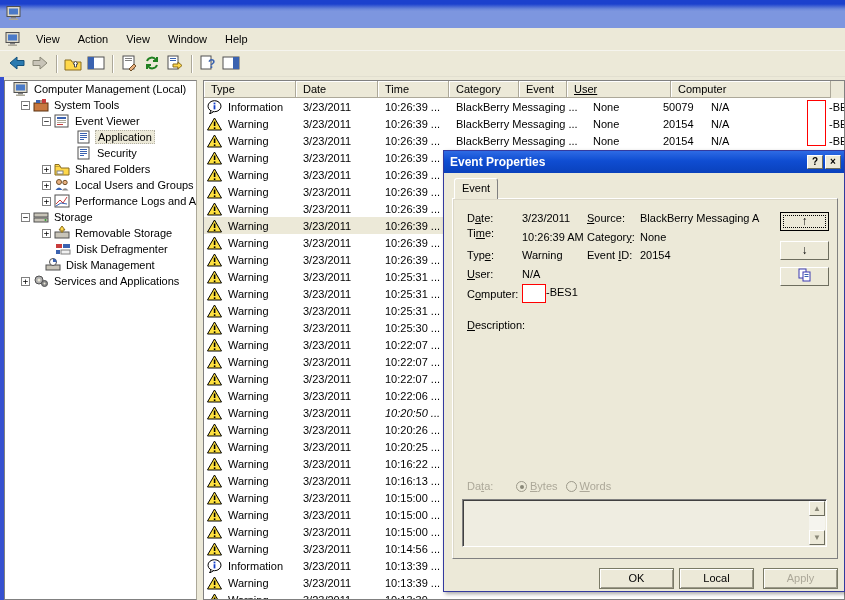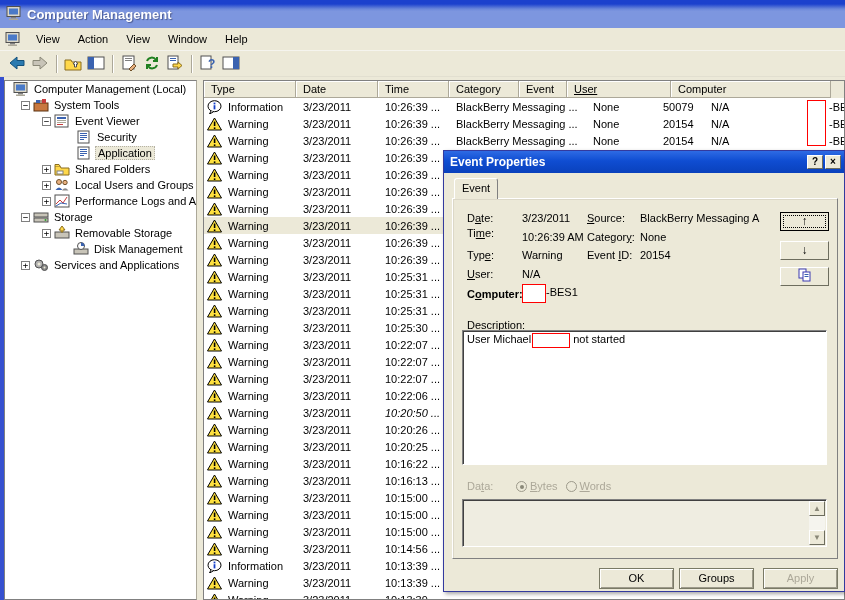--- a/index.html
+++ b/index.html
@@ -97,21 +97,20 @@
 </head>
 <body>
 
 <div class="titlebar">
   <span id="title-icon"><svg width="16" height="14">
         <rect x="1" y="0.5" width="13" height="10" fill="#dcd8c8" stroke="#505050"></rect>
         <rect x="3" y="2.5" width="9" height="6" fill="#4a7ac8"></rect>
         <rect x="5" y="11" width="5" height="1.5" fill="#808080"></rect>
         <rect x="3" y="12.5" width="9" height="1.5" fill="#aca899"></rect>
       </svg></span>
-  <span class="ttext">Computer Management</span>
 </div>
 
 <div class="menubar">
   <span class="micon" id="menu-icon">
       <svg width="16" height="14">
         <rect x="1" y="0.5" width="13" height="10" fill="#dcd8c8" stroke="#505050"></rect>
         <rect x="3" y="2.5" width="9" height="6" fill="#4a7ac8"></rect>
         <rect x="5" y="11" width="5" height="1.5" fill="#808080"></rect>
         <rect x="3" y="12.5" width="9" height="1.5" fill="#aca899"></rect>
       </svg>
@@ -228,33 +227,33 @@
       <div class="tree-row" style="padding-left: 71px;">
         <span class="tree-icon">
           <svg width="16" height="14">
             <rect x="2" y="1" width="11" height="12" fill="#fff" stroke="#505050"></rect>
             <rect x="4" y="3" width="7" height="1" fill="#3a62b0"></rect>
             <rect x="4" y="5" width="7" height="1" fill="#3a62b0"></rect>
             <rect x="4" y="7" width="7" height="1" fill="#3a62b0"></rect>
             <rect x="4" y="9" width="4" height="1" fill="#3a62b0"></rect>
           </svg>
         </span>
-        <span class="tree-label">Security</span>
+        <span class="tree-label selected">Application</span>
       </div>
       <div class="tree-row" style="padding-left: 71px;">
         <span class="tree-icon">
           <svg width="16" height="14">
             <rect x="2" y="1" width="11" height="12" fill="#fff" stroke="#505050"></rect>
             <rect x="4" y="3" width="7" height="1" fill="#3a62b0"></rect>
             <rect x="4" y="5" width="7" height="1" fill="#3a62b0"></rect>
             <rect x="4" y="7" width="7" height="1" fill="#3a62b0"></rect>
             <rect x="4" y="9" width="4" height="1" fill="#3a62b0"></rect>
           </svg>
         </span>
-        <span class="tree-label selected">Application</span>
+        <span class="tree-label">Security</span>
       </div>
       <div class="tree-row" style="padding-left: 37px;">
         <span class="expander">+</span>
         <span class="tree-icon">
           <svg width="16" height="14">
             <path d="M1 4 h5 l1 2 h8 v7 H1 z" fill="#ffd84a" stroke="#8a6d1e"></path>
             <path d="M1 4 v-1.5 h4 l1 1.5" fill="#ffd84a" stroke="#8a6d1e"></path>
             <rect x="3" y="9" width="6" height="3" fill="#fff" stroke="#808080"></rect>
           </svg>
         </span>
@@ -297,21 +296,32 @@
       <div class="tree-row" style="padding-left: 37px;">
         <span class="expander">+</span>
         <span class="tree-icon">
           <svg width="16" height="14">
             <rect x="1" y="6" width="14" height="6" fill="#c8c4b8" stroke="#505050"></rect>
             <path d="M8 0 l3 4 h-2 v2 h-2 v-2 h-2 z" fill="#ffd84a" stroke="#8a6d1e"></path>
           </svg>
         </span>
         <span class="tree-label">Removable Storage</span>
       </div>
-      <div class="tree-row" style="padding-left: 68px;">
+      <div class="tree-row" style="padding-left: 50px;">
+        <span class="tree-icon">
+          <svg width="16" height="14">
+            <rect x="1" y="2" width="6" height="4" fill="#c83c3c"></rect>
+            <rect x="8" y="2" width="7" height="4" fill="#3a62b0"></rect>
+            <rect x="1" y="8" width="4" height="4" fill="#3a62b0"></rect>
+            <rect x="6" y="8" width="9" height="4" fill="#f0f0f0" stroke="#808080"></rect>
+          </svg>
+        </span>
+        <span class="tree-label">Disk Defragmenter</span>
+      </div>
+      <div class="tree-row" style="padding-left: 40px;">
         <span class="tree-icon">
           <svg width="16" height="14">
             <rect x="1" y="7" width="14" height="5" fill="#c8c4b8" stroke="#505050"></rect>
             <circle cx="8" cy="4" r="3.5" fill="#fff" stroke="#505050"></circle>
             <path d="M8 4 L8 0.5 A3.5 3.5 0 0 1 11.5 4 z" fill="#3a62b0"></path>
           </svg>
         </span>
         <span class="tree-label">Disk Management</span>
       </div>
       <div class="tree-row" style="padding-left: 16px;">
@@ -927,21 +937,21 @@
   <div class="tab-panel">
 
     <span class="fld" style="left:14px; top:13px;"><span>D</span><u>a</u><span>t</span><span>e</span><span>:</span></span>
     <span class="fld" style="left:69px; top:13px;">3/23/2011</span>
     <span class="fld" style="left:14px; top:28px;"><span>T</span><span>i</span><u>m</u><span>e</span><span>:</span></span>
     <span class="fld" style="left:69px; top:32px;">10:26:39 AM</span>
     <span class="fld" style="left:14px; top:50px;"><span>T</span><span>y</span><span>p</span><u>e</u><span>:</span></span>
     <span class="fld" style="left:69px; top:50px;">Warning</span>
     <span class="fld" style="left:14px; top:69px;"><u>U</u><span>s</span><span>e</span><span>r</span><span>:</span></span>
     <span class="fld" style="left:69px; top:69px;">N/A</span>
-    <span class="fld" style="left:14px; top:89px;font-weight:bold;"><span>C</span><u>o</u><span>m</span><span>p</span><span>u</span><span>t</span><span>e</span><span>r</span><span>:</span></span>
+    <span class="fld" style="left:14px; top:89px;"><span>C</span><u>o</u><span>m</span><span>p</span><span>u</span><span>t</span><span>e</span><span>r</span><span>:</span></span>
     <span class="fld" style="left:69px; top:85px;"><span class="red-box-inline" style="width:24px; height:19px;"></span><span>-BES1</span></span>
 
     <span class="fld" style="left:134px; top:13px;"><u>S</u><span>o</span><span>u</span><span>r</span><span>c</span><span>e</span><span>:</span></span>
     <span class="fld" style="left:187px; top:13px;">BlackBerry Messaging A</span>
     <span class="fld" style="left:134px; top:32px;"><span>C</span><span>a</span><span>t</span><span>e</span><span>g</span><span>o</span><span>r</span><u>y</u><span>:</span></span>
     <span class="fld" style="left:187px; top:32px;">None</span>
     <span class="fld" style="left:134px; top:50px;"><span>E</span><span>v</span><span>e</span><span>n</span><span>t</span><span> </span><u>I</u><span>D</span><span>:</span></span>
     <span class="fld" style="left:187px; top:50px;">20154</span>
 
     <div class="side-btn focused" style="top:13px;">
@@ -953,33 +963,30 @@
     <div class="side-btn" style="top:68px;">
       <span id="copy-icon"><svg width="16" height="14">
             <rect x="2" y="1" width="7" height="9" fill="#fff" stroke="#3a3ab0"></rect>
             <rect x="6" y="4" width="7" height="9" fill="#fff" stroke="#3a3ab0"></rect>
             <rect x="7.5" y="6" width="4" height="1" fill="#3a62b0"></rect>
             <rect x="7.5" y="8" width="4" height="1" fill="#3a62b0"></rect>
           </svg></span>
     </div>
 
     <span class="fld" style="left:14px; top:120px;"><u>D</u><span>e</span><span>s</span><span>c</span><span>r</span><span>i</span><span>p</span><span>t</span><span>i</span><span>o</span><span>n</span><span>:</span></span>
-    <div class="desc-box">
-      <span>User Michael</span><span class="red-box-inline" style="width:38px; height:15px; margin:0 3px 0 1px;"></span><span>not started</span>
-    </div>
 
     <span class="fld gray" style="left:14px; top:281px;"><span>D</span><span>a</span><u>t</u><span>a</span><span>:</span></span>
     <span class="fld" style="left:55px; top:281px;">
       <span class="radio on"></span><span class="gray"><u>B</u><span>y</span><span>t</span><span>e</span><span>s</span></span><span class="radio"></span><span class="gray"><u>W</u><span>o</span><span>r</span><span>d</span><span>s</span></span>
     </span>
 
     <div class="data-box">
       <div class="data-sb">
         <div class="sb-arrow" style="top:0;">▲</div>
         <div class="sb-arrow" style="bottom:0;">▼</div>
       </div>
     </div>
   </div>
 
   <div class="dlg-btn" style="left:155px;">OK</div>
-  <div class="dlg-btn" style="left:235px;">Groups</div>
+  <div class="dlg-btn" style="left:235px;">Local</div>
   <div class="dlg-btn disabled" style="left:319px;">Apply</div>
 </div>
 
 </body></html>

